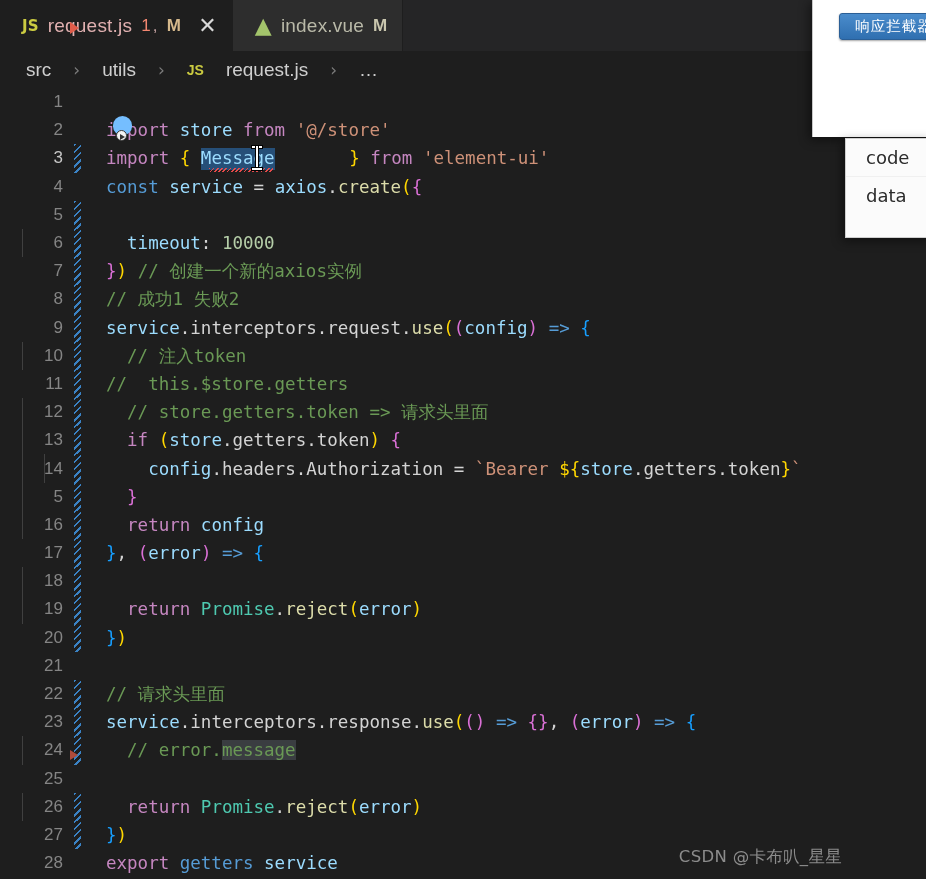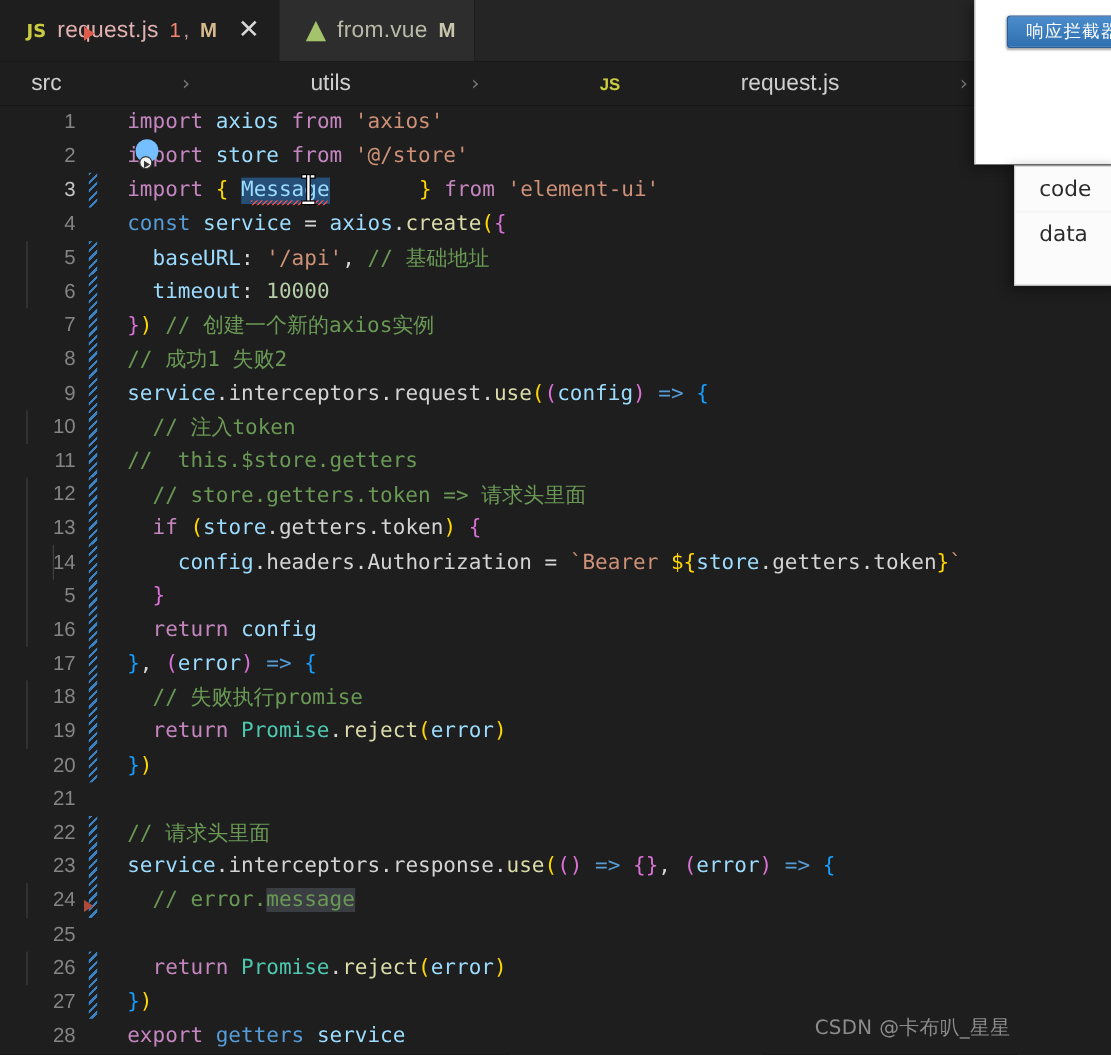--- a/index.html
+++ b/index.html
@@ -2,21 +2,21 @@
 <html><head>
 <meta charset="utf-8">
 <style>
   * { box-sizing: border-box; margin: 0; padding: 0; }
   html, body {
     width: 926px; height: 879px;
     background: #1e1e1e;
     font-family: "Liberation Sans", sans-serif;
     overflow: hidden;
   }
-  #root { position: relative; width: 856px; height: 879px; background: #000000; }
+  #root { position: relative; width: 856px; height: 879px; background: #ffffff; }
 
   
   .tabbar {
     position: absolute; left: 0; top: 0; width: 926px; height: 51px;
     background: #252526; display: flex; align-items: stretch;
   }
   .tab {
     display: flex; align-items: center; gap: 9px;
     padding: 0 15px 0 22px; height: 51px;
     font-size: 19px; letter-spacing: .2px;
@@ -36,21 +36,21 @@
   .tab.inactive .tab-dirty { color: #c9c6ae; }
   .tab-close {
     color: #d8d8d8; font-size: 22px; line-height: 1; margin-left: 8px;
     font-family: "DejaVu Sans", sans-serif; font-weight: 300;
   }
 
   
   .breadcrumb {
     position: absolute; left: 0; top: 51px; width: 926px; height: 37px;
     background: #1e1e1e; display: flex; align-items: center;
-    padding-left: 26px; gap: 0; font-size: 19px; color: #a9a9a9; justify-content: space-between;
+    padding-left: 26px; gap: 22px; font-size: 19px; color: #a9a9a9;
   }
   .bc-sep { color: #7a7a7a; font-size: 17px; font-family: "DejaVu Sans", sans-serif; }
   .bc-item { color: #cfcfcf; }
   .bc-js { color: #cbcb41; font-size: 14px; font-weight: 700; }
 
   
   .editor {
     position: absolute; left: 0; top: 88px; width: 926px; height: 791px;
     background: #1e1e1e; overflow: hidden;
   }
@@ -190,41 +190,40 @@
     <div class="tab active">
       <span class="tab-icon icon-js">JS</span>
       <span class="tab-label">request.js</span>
       <span class="tab-err">1</span>
       <span class="tab-comma" style="margin-left:-7px">,</span>
       <span class="tab-dirty">M</span>
       <span class="tab-close">✕</span>
     </div>
     <div class="tab inactive">
       <span class="tab-icon icon-vue">▲</span>
-      <span class="tab-label">from.vue</span>
+      <span class="tab-label">index.vue</span>
       <span class="tab-dirty">M</span>
     </div>
   </div>
 
   <div class="breadcrumb">
     <span class="bc-item">src</span>
     <span class="bc-sep">›</span>
     <span class="bc-item">utils</span>
     <span class="bc-sep">›</span>
     <span class="bc-js">JS</span>
     <span class="bc-item">request.js</span>
     <span class="bc-sep">›</span>
     <span class="bc-item">…</span>
   </div>
 
   <div class="editor">
 
     <div class="line">
       <span class="ln">1</span>
-      <span class="code"><span class="kw">import</span> <span class="var">axios</span> <span class="kw">from</span> <span class="str">'axios'</span></span>
     </div>
 
     <div class="line">
       <span class="ln">2</span>
       <span class="code"><span class="kw">import</span> <span class="var">store</span> <span class="kw">from</span> <span class="str">'@/store'</span></span>
     </div>
 
     <div class="line">
       <span class="ln cur">3</span>
       <span class="gutter-mark gm-mod"></span>
@@ -232,21 +231,20 @@
     </div>
 
     <div class="line">
       <span class="ln">4</span>
       <span class="code"><span class="kw2">const</span> <span class="var">service</span> <span class="op">=</span> <span class="var">axios</span><span class="op">.</span><span class="fn">create</span><span class="pl">(</span><span class="pl2">{</span></span>
     </div>
 
     <div class="line">
       <span class="ln">5</span>
       <span class="gutter-mark gm-mod"></span>
-      <span class="code"><span class="iguide" style="left:22px"></span>  <span class="var">baseURL</span><span class="op">:</span> <span class="str">'/api'</span><span class="op">,</span> <span class="cmt">// 基础地址</span></span>
     </div>
 
     <div class="line">
       <span class="ln">6</span>
       <span class="gutter-mark gm-mod"></span>
       <span class="code"><span class="iguide" style="left:22px"></span>  <span class="var">timeout</span><span class="op">:</span> <span class="num">10000</span></span>
     </div>
 
     <div class="line">
       <span class="ln">7</span>
@@ -310,21 +308,21 @@
 
     <div class="line">
       <span class="ln">17</span>
       <span class="gutter-mark gm-mod"></span>
       <span class="code"><span class="pl3">}</span><span class="op">,</span> <span class="pl2">(</span><span class="var">error</span><span class="pl2">)</span> <span class="arrow">=&gt;</span> <span class="pl3">{</span></span>
     </div>
 
     <div class="line">
       <span class="ln">18</span>
       <span class="gutter-mark gm-mod"></span>
-      <span class="code"><span class="iguide" style="left:22px"></span>  <span class="cmt">// 失败执行promise</span></span>
+      <span class="code"><span class="iguide" style="left:22px"></span>  </span>
     </div>
 
     <div class="line">
       <span class="ln">19</span>
       <span class="gutter-mark gm-mod"></span>
       <span class="code"><span class="iguide" style="left:22px"></span>  <span class="kw">return</span> <span class="cls">Promise</span><span class="op">.</span><span class="fn">reject</span><span class="pl">(</span><span class="var">error</span><span class="pl">)</span></span>
     </div>
 
     <div class="line">
       <span class="ln">20</span>

